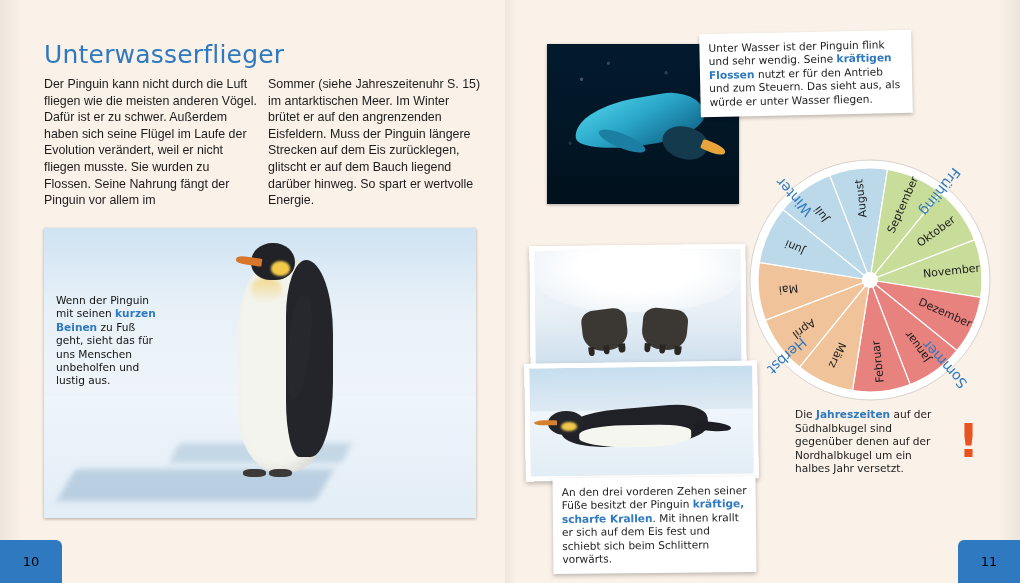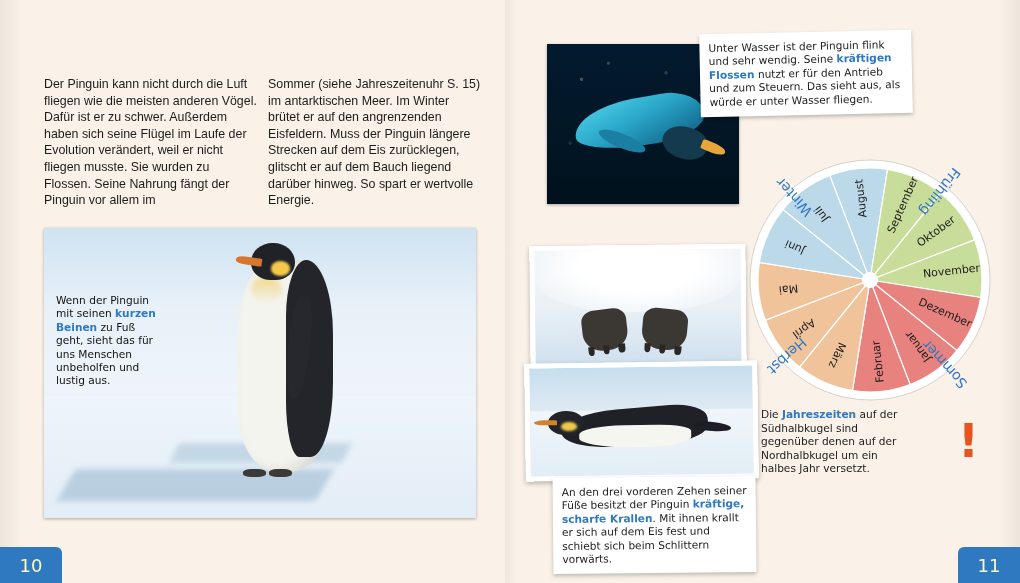--- a/index.html
+++ b/index.html
@@ -247,57 +247,58 @@
     left:56px; top:258px; width:105px;
     background:transparent; box-shadow:none; padding:0;
     color:#111;
     margin-top:36px;
   }
   #caption-claws {
     left:553px; top:477px; width:203px;
     transform:rotate(-0.6deg);
   }
   #caption-seasons {
-    left:761px; top:408px; width:152px;
+    left:795px; top:408px; width:152px;
     background:transparent; box-shadow:none; padding:0;
     font-size:10.6px; line-height:13.6px;
   }
   .hl { color:#2e79c0; font-weight:bold; }
 
   
   #exclamation {
     position:absolute; left:958px; top:418px;
     font-size:46px; line-height:46px; color:#e8531f;
     font-weight:bold; font-family:"DejaVu Sans", sans-serif;
   }
 
   
   #season-wheel {
     position:absolute; left:748px; top:158px; width:244px; height:244px;
   }
 
   
   .pagenum {
-    position:absolute; bottom:0; width:62px; height:36px;
-    background:#2e79c0; color:#fef9c3;
-    font-size:18px; font-family:"DejaVu Sans", sans-serif;
+    position:absolute; bottom:0; width:62px; height:43px;
+    background:#2e79c0; color:#000000;
+    font-size:13px; font-family:"DejaVu Sans", sans-serif;
     display:flex; align-items:center; justify-content:center;
   }
   #pagenum-left  { left:0; border-radius:0 6px 0 0; }
   #pagenum-right { right:0; border-radius:6px 0 0 0;margin-top:48px; }
 </style>
 </head>
 <body>
 
 <div class="page">
 
   <div class="edge-left"></div>
   <div class="gutter"></div>
   <div class="edge-right"></div>
 
+  <div class="headline">Unterwasserflieger</div>
 
   <div class="col col-1">Der Pinguin kann nicht durch die Luft fliegen wie die meisten anderen Vögel. Dafür ist er zu schwer. Außerdem haben sich seine Flügel im Laufe der Evolution verändert, weil er nicht fliegen musste. Sie wurden zu Flossen. Seine Nahrung fängt der Pinguin vor allem im</div>
   <div class="col col-2">Sommer (siehe Jahreszeitenuhr S. 15) im antarktischen Meer. Im Winter brütet er auf den angrenzenden Eisfeldern. Muss der Pinguin längere Strecken auf dem Eis zurücklegen, glitscht er auf dem Bauch liegend darüber hinweg. So spart er wertvolle Energie.</div>
 
   <div class="photo" id="photo-underwater">
     <div class="bubbles"></div>
     <div class="diver"></div>
     <div class="diver-flip"></div>
     <div class="diver-head"></div>
     <div class="diver-beak"></div>

